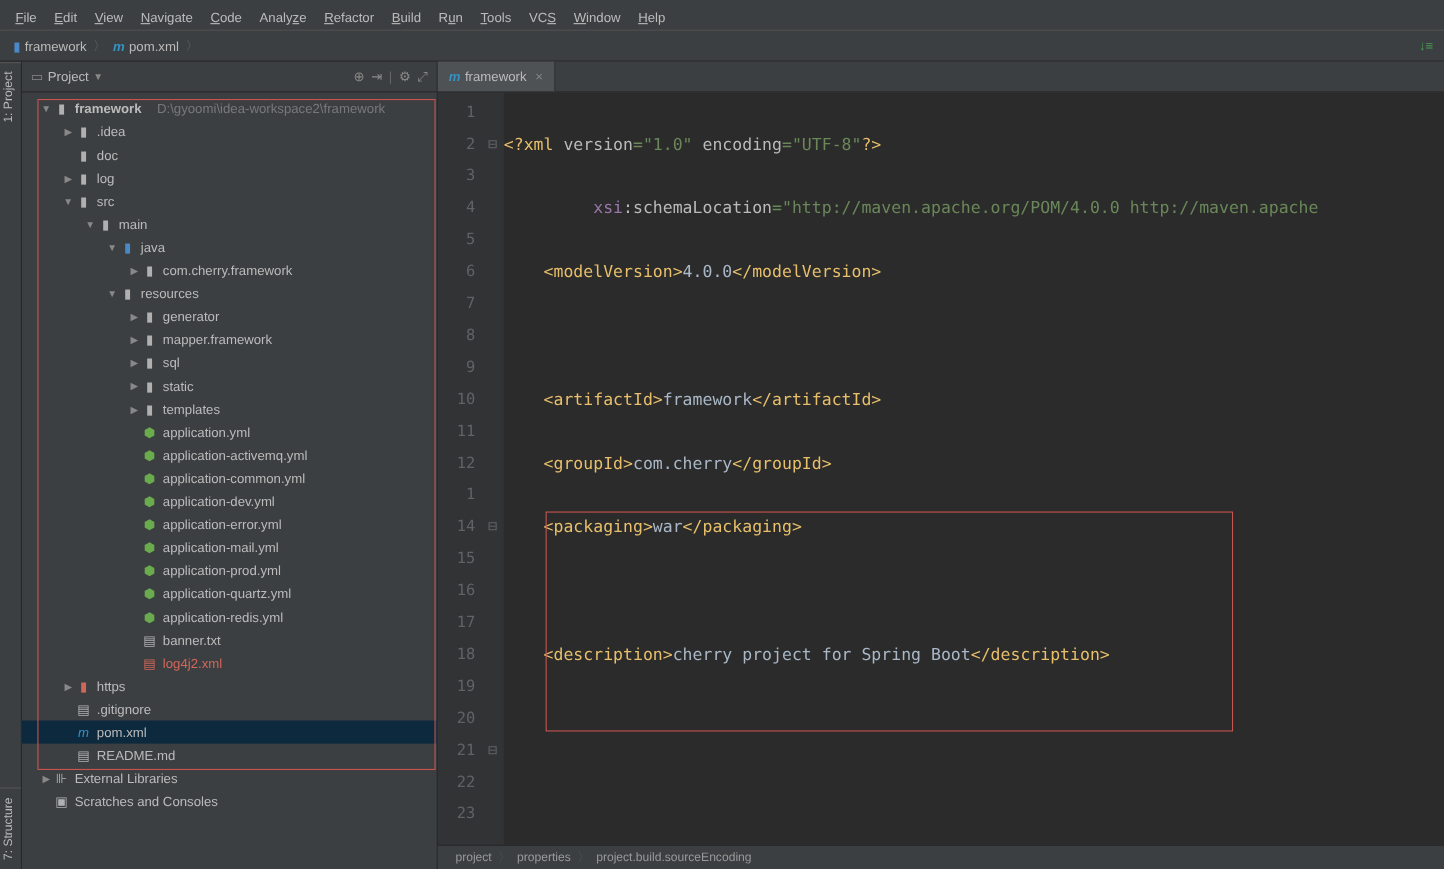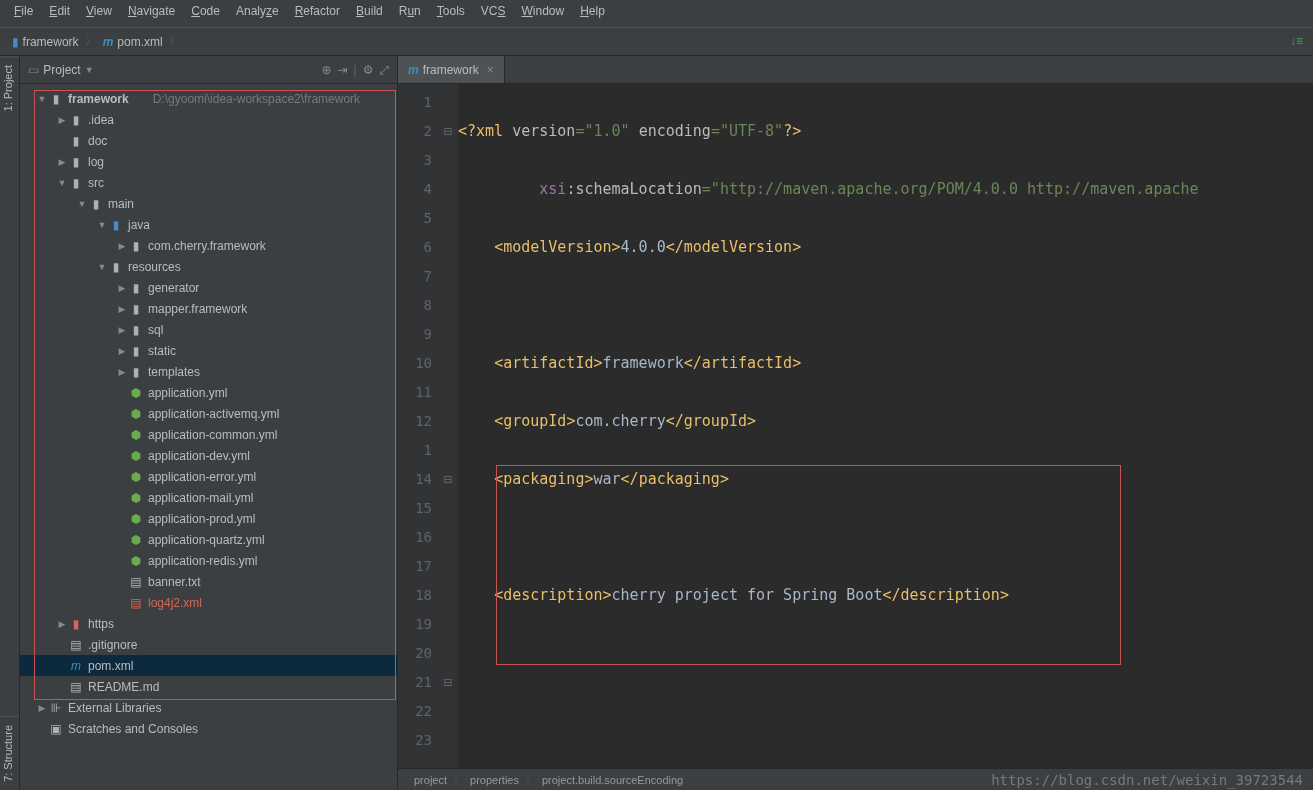--- a/index.html
+++ b/index.html
@@ -1,19 +1,19 @@
 <!DOCTYPE html>
 <html><head>
 <meta charset="utf-8">
 <style>
 * { margin: 0; padding: 0; box-sizing: border-box; }
 body { font-family: "Segoe UI", Arial, sans-serif; font-size: 12px; background: #2B2B2B; color: #BBBBBB; width: 1313px; height: 790px; overflow: hidden; position: relative; }
 
 
-.menu-bar { display: flex; align-items: flex-start; background: #3C3F41; height: 28px; padding: 0 6px; border-bottom: 1px solid #555; }
+.menu-bar { display: flex; align-items: flex-end; background: #3C3F41; height: 28px; padding: 0 6px; border-bottom: 1px solid #555; }
 .menu-bar .item { padding: 4px 8px; cursor: default; }
 .menu-bar .item u { text-decoration: underline; }
 
 
 .nav-row { display: flex; align-items: center; background: #3C3F41; height: 28px; padding: 0 8px; border-bottom: 1px solid #282828; position: relative; }
 .nav-row .crumb { display: flex; align-items: center; color: #BBB; padding: 0 4px; }
 .nav-row .sep { color: #666; margin: 0 2px; }
 .icon-folder { color: #4A88C7; margin-right: 4px; }
 .icon-m { color: #3592C4; font-style: italic; font-weight: bold; margin-right: 4px; }
 .nav-indicator { position: absolute; right: 10px; top: 6px; color: #499c54; font-weight: bold; }
@@ -34,21 +34,21 @@
 .panel-header .tools { margin-left: auto; display: flex; gap: 6px; color: #888; }
 .panel-header .tools span{font-size:12px;}
 
 .tree { flex: 1; overflow: auto; padding: 4px 0; font-size: 12px; position: relative; }
 .tree, .tree-row { user-select: none; }
 .tree .node { display: flex; align-items: center; padding: 2px 0; height: 21px; white-space: nowrap; }
 .tree .sel   { background: #0D293E; }
 .tree .node .chev { width: 12px; display: inline-block; text-align: center; color: #888; font-size: 9px; }
 .tree .node .ticon { width: 16px; text-align: center; display: inline-flex; justify-content:center; align-items:center;}
 .tree .node .lbl { margin-left: 4px; }
-.tree .node .dim { color: #787878; margin-left: 24px; }
+.tree .node .dim { color: #787878; margin-left: 14px; }
 .pal-folder{color:#b0b0b0;} .pal-blue{color:#4A88C7;} .pal-orange{color:#d1675a;} .pal-m{color:#3592C4;} .pal-spring{color:#6aab4d;} .pal-file{color:#AFB1B3;}
 .redbox { position: absolute; border: 1px solid #C75450; left: 14px; top: 6px; width: 362px; height: 610px; pointer-events:none;}
 
 
 .editor-area { flex: 1; display: flex; flex-direction: column; background: #2B2B2B; position:relative; }
 .editor-tabs { display: flex; background: #3C3F41; height: 28px; border-bottom: 1px solid #282828; }
 .etab { display: flex; align-items: center; padding: 0 10px; border-right: 1px solid #282828; background: #4E5254; color:#BBB; }
 .etab .close{margin-left:8px; color:#888;}
 .editor { flex: 1; display: flex; overflow: hidden; position:relative;}
 .gutter { width: 60px; background: #313335; text-align: right; color: #606366; font-family: Consolas, monospace; font-size: 14px; padding-top: 4px; }
@@ -326,16 +326,15 @@
 
         <div class="code-redbox"></div>
       </div>
     </div>
     <div class="crumb-bar">
       <span class="c">project</span>
         <span class="s">〉</span>
       <span class="c">properties</span>
         <span class="s">〉</span>
       <span class="c">project.build.sourceEncoding</span>
-      <span class="watermark">https://blog.csdn.net/weixin_39723544</span>
     </div>
   </div>
 </div>
 
 </body></html>

